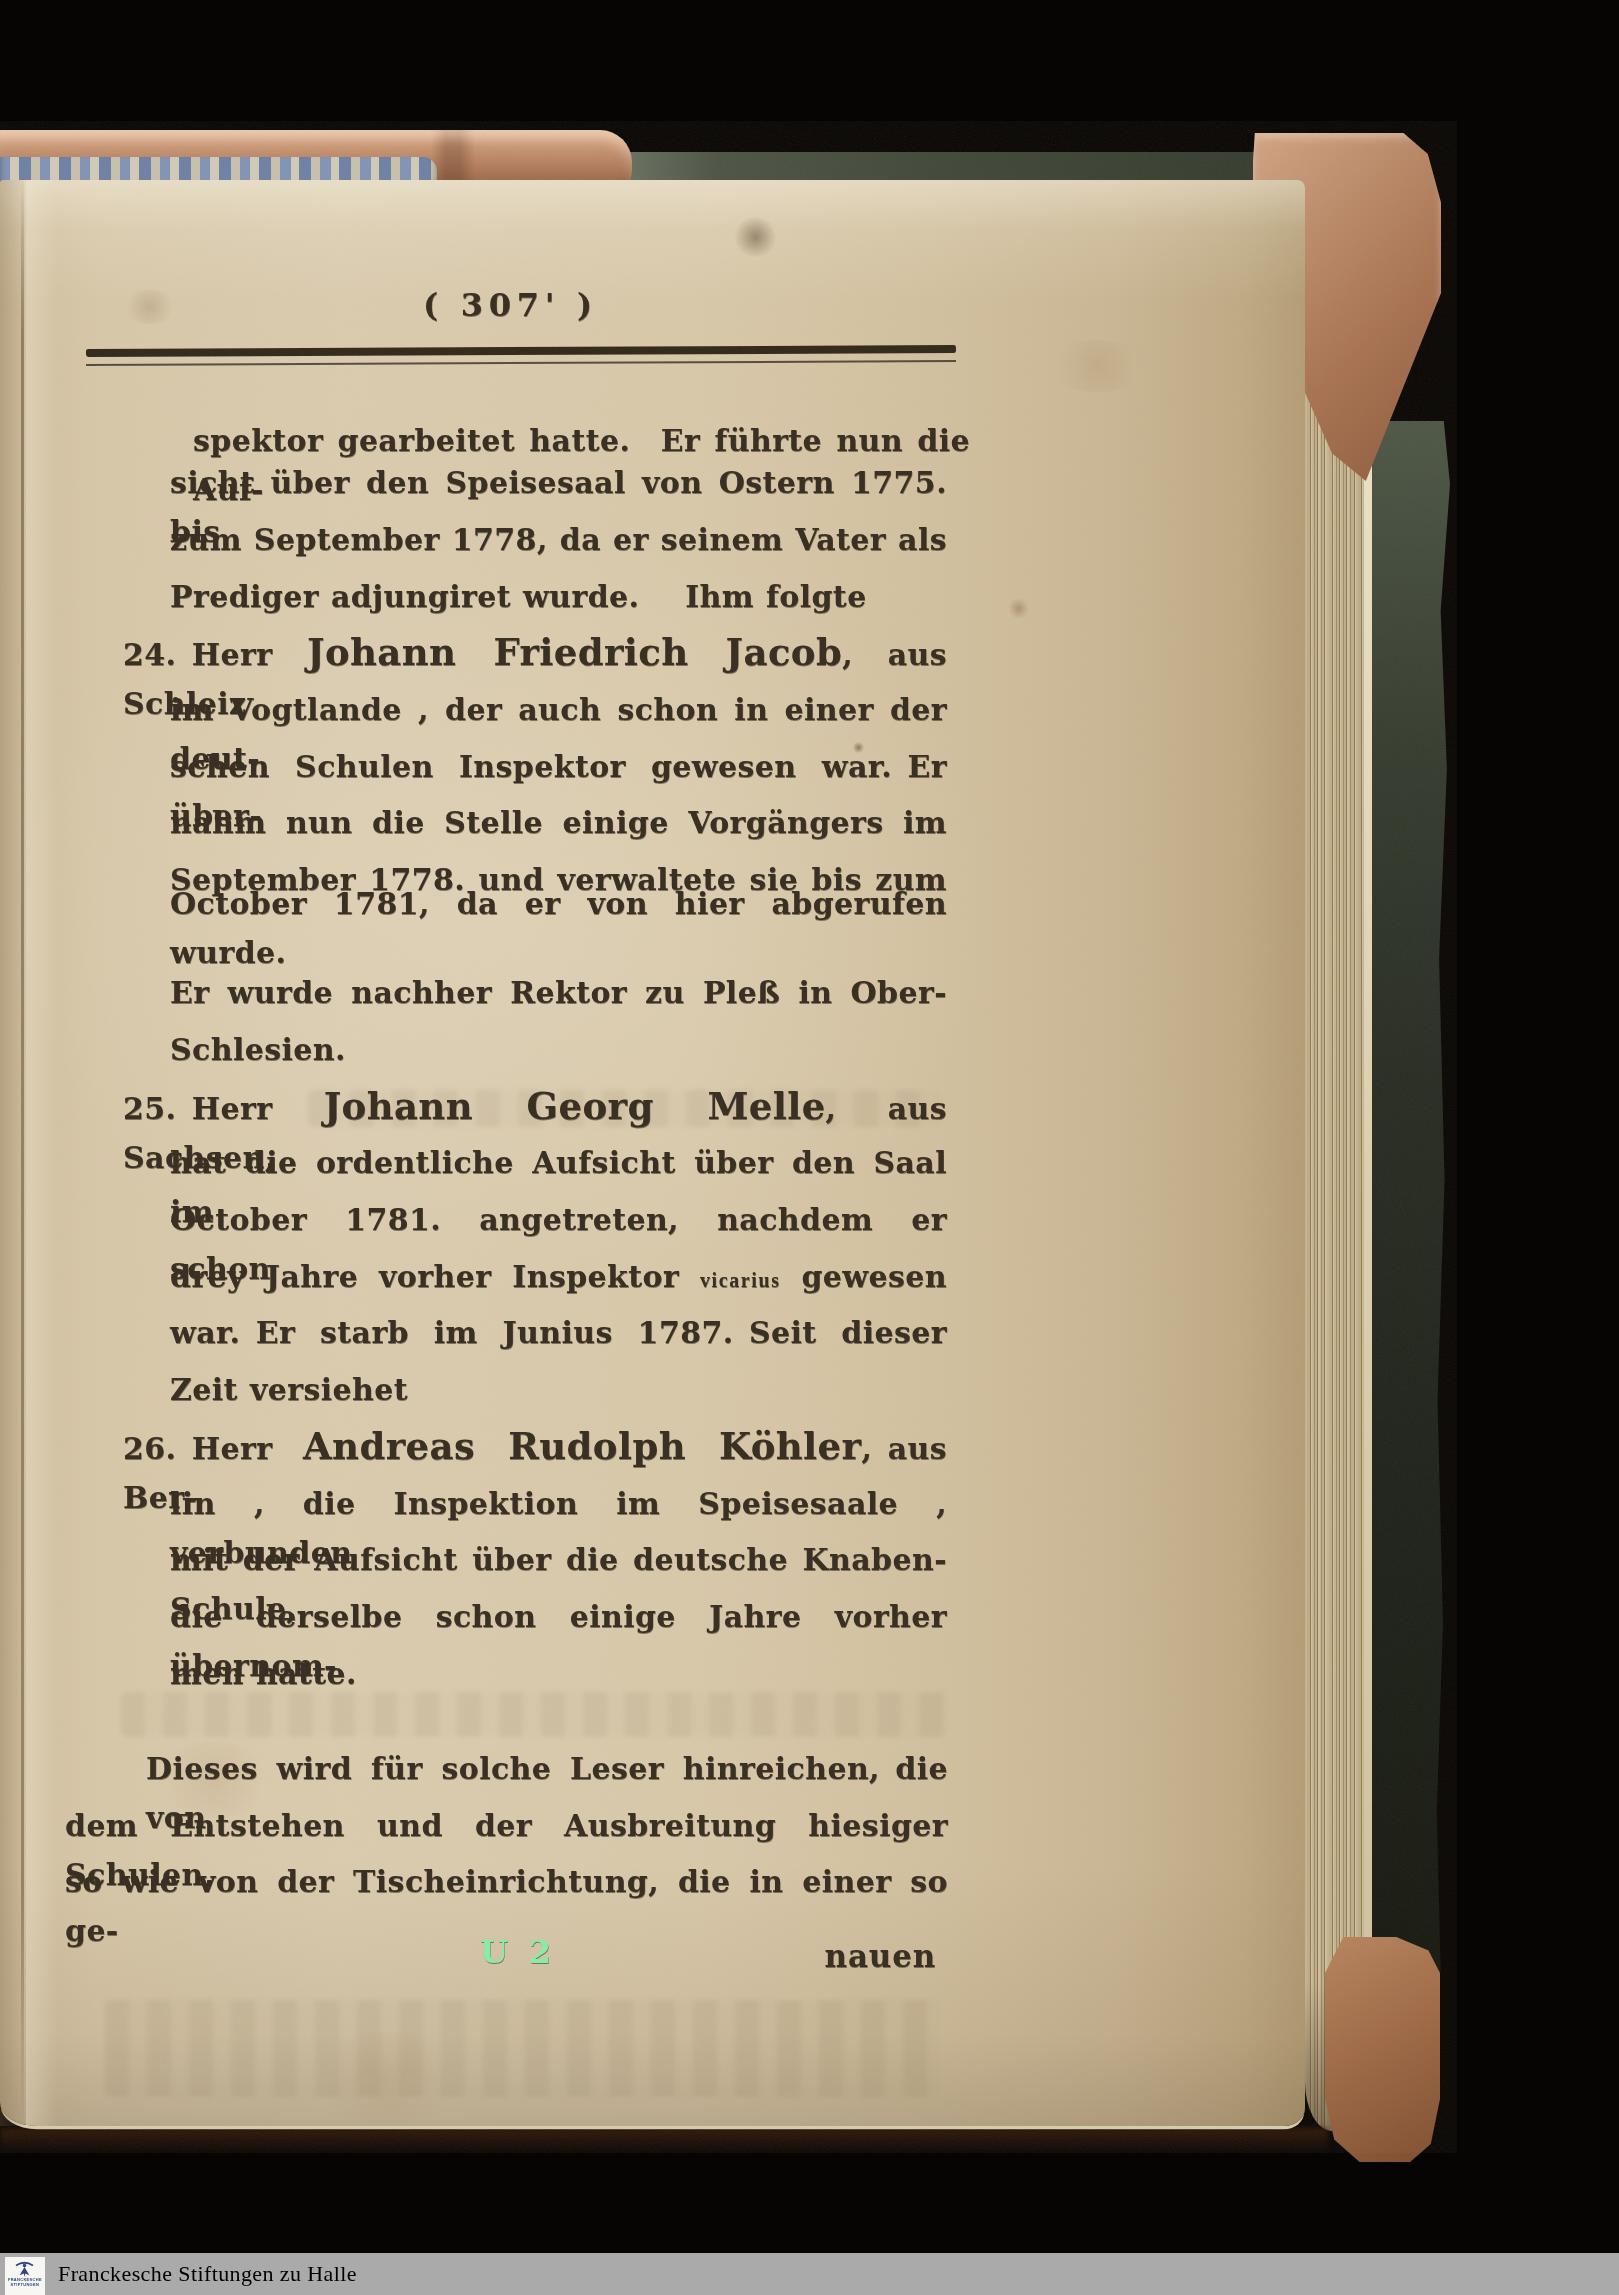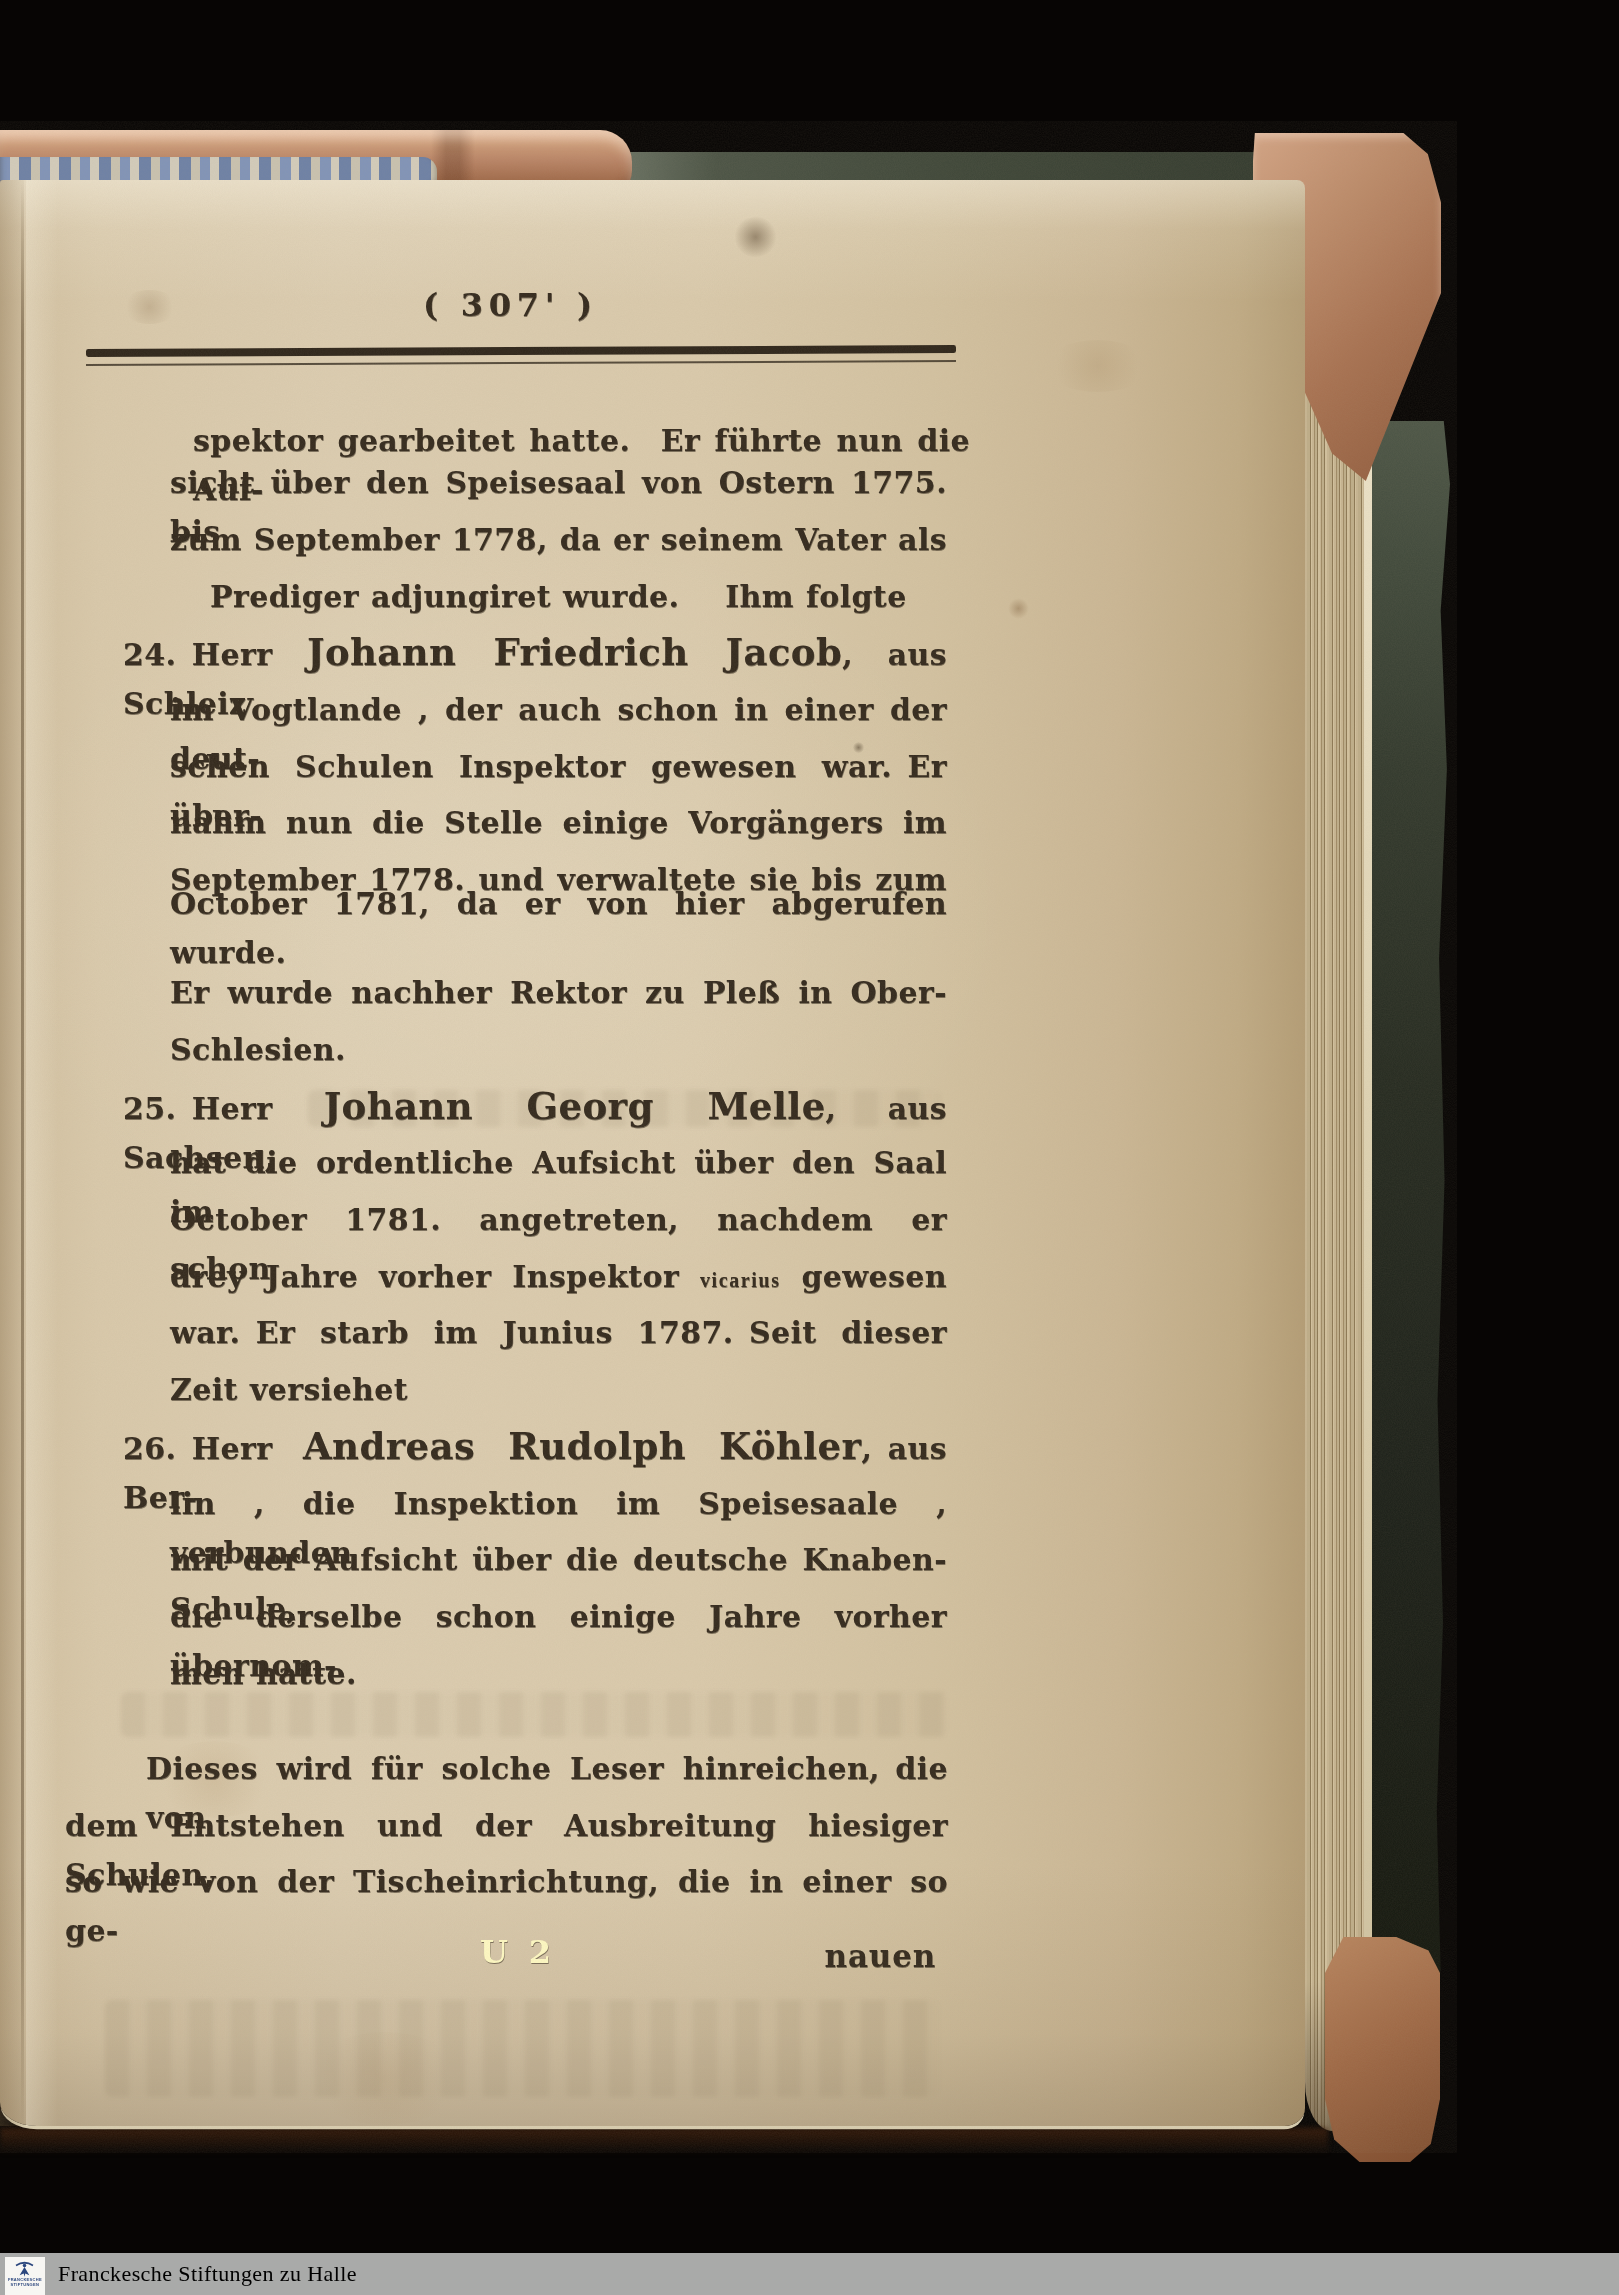--- a/index.html
+++ b/index.html
@@ -111,21 +111,21 @@
   .ln.l{text-align:left;}
   .k-cont{left:170px;width:777px;}
   .k-item{left:123px;width:824px;}
   .k-para{left:65px;width:883px;}
   .k-pfirst{left:146px;width:802px;}
   .seg-m{font-size:37px;}
   .seg-lat{font-family:"Liberation Serif",serif;font-weight:600;font-size:20px;letter-spacing:1.6px;}
 
   .sig{
     left:437px;top:1930px;width:162px;height:49px;line-height:45px;text-align:center;
-    font-size:32px;font-weight:700;color:#fef9c3;letter-spacing:4.9px;
+    font-size:32px;font-weight:700;color:#86efac;letter-spacing:4.9px;
     text-shadow:0.4px 0.6px 0.6px rgba(48,38,26,.55);
   }
   .catch{
     left:729px;top:1934px;width:207px;height:49px;line-height:45px;text-align:right;
     font-size:31px;font-weight:700;color:#342a1e;letter-spacing:0.8px;
     text-shadow:0.4px 0.6px 0.6px rgba(48,38,26,.55);
   }
 
   .grain{left:0;top:121px;width:1457px;height:2032px;opacity:.5;pointer-events:none;}
 
@@ -174,21 +174,21 @@
 <div class="abs stain" style="left:154px;top:1741px;width:121px;height:77px;background:radial-gradient(circle,rgba(150,115,70,.14),rgba(150,115,70,0) 70%);"></div>
 <div class="abs stain" style="left:308px;top:2032px;width:154px;height:93px;background:radial-gradient(circle,rgba(155,120,75,.12),rgba(155,120,75,0) 70%);"></div>
 
 <div class="abs pagenum">( 307' )</div>
 <div class="abs rule-thick"></div>
 <div class="abs rule-thin"></div>
 <div id="text-layer">
     <div class="ln k-cont j" style="top: 416px; margin-left: 23px;"><span class="seg-n">spektor gearbeitet hatte. Er führte nun die Auf-</span></div>
     <div class="ln k-cont j" style="top: 458px;"><span class="seg-n">sicht über den Speisesaal von Ostern 1775. bis</span></div>
     <div class="ln k-cont j" style="top: 515px;"><span class="seg-n">zum September 1778, da er seinem Vater als</span></div>
-    <div class="ln k-cont l" style="top: 572px; margin-left: 40px;"><span class="seg-n">Prediger adjungiret wurde.  Ihm folgte</span></div>
+    <div class="ln k-cont l" style="top: 572px;"><span class="seg-n">Prediger adjungiret wurde.  Ihm folgte</span></div>
     <div class="ln k-item j" style="top: 628px;"><span class="seg-n">24. Herr </span><span class="seg-m">Johann Friedrich Jacob</span><span class="seg-n">, aus Schleiz</span></div>
     <div class="ln k-cont j" style="top: 685px;"><span class="seg-n">im Vogtlande , der auch schon in einer der deut-</span></div>
     <div class="ln k-cont j" style="top: 742px;"><span class="seg-n">schen Schulen Inspektor gewesen war. Er über-</span></div>
     <div class="ln k-cont j" style="top: 798px;"><span class="seg-n">nahm nun die Stelle einige Vorgängers im</span></div>
     <div class="ln k-cont j" style="top: 855px;"><span class="seg-n">September 1778. und verwaltete sie bis zum</span></div>
     <div class="ln k-cont j" style="top: 879px;"><span class="seg-n">October 1781, da er von hier abgerufen wurde.</span></div>
     <div class="ln k-cont j" style="top: 968px;"><span class="seg-n">Er wurde nachher Rektor zu Pleß in Ober-</span></div>
     <div class="ln k-cont l" style="top: 1025px;"><span class="seg-n">Schlesien.</span></div>
     <div class="ln k-item j" style="top: 1082px;"><span class="seg-n">25. Herr </span><span class="seg-m">Johann Georg Melle</span><span class="seg-n">, aus Sachsen,</span></div>
     <div class="ln k-cont j" style="top: 1138px;"><span class="seg-n">hat die ordentliche Aufsicht über den Saal im</span></div>

